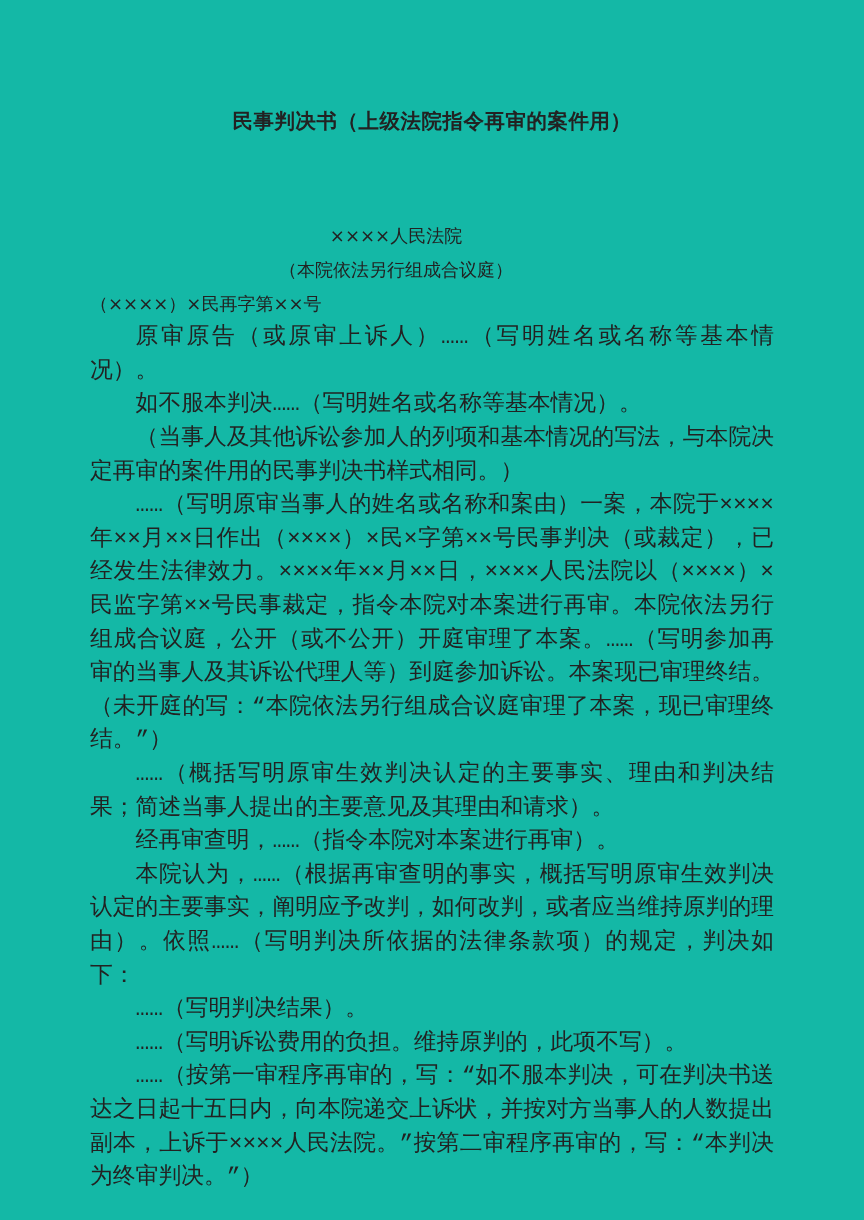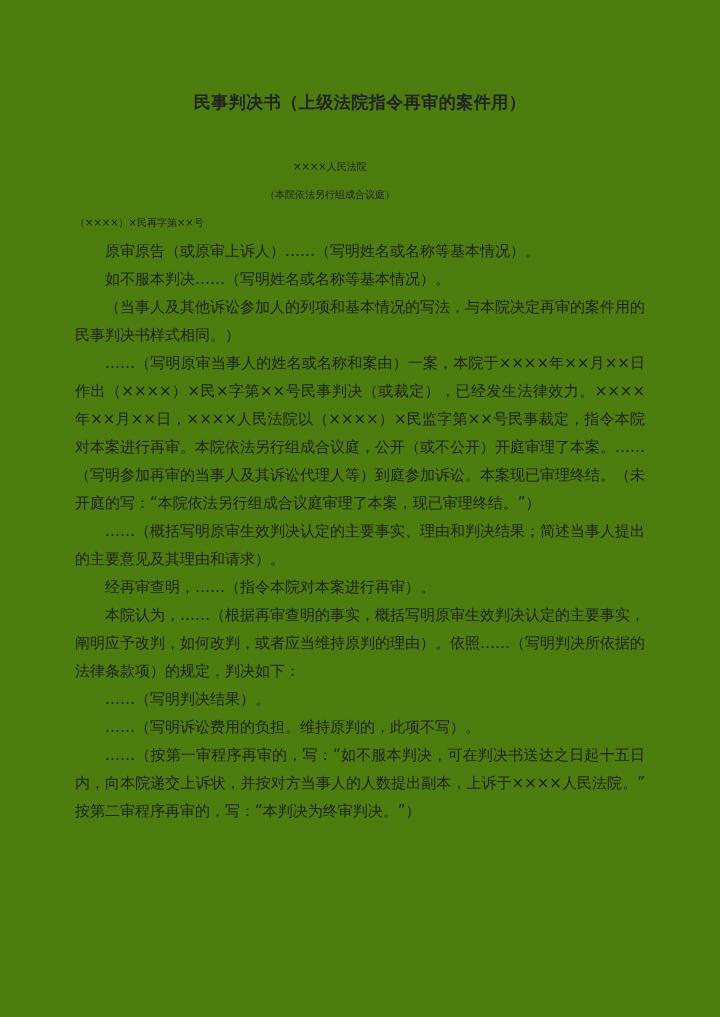--- a/index.html
+++ b/index.html
@@ -4,50 +4,51 @@
 <style>
   html, body {
     margin: 0;
     padding: 0;
     background: #ffffff;
   }
   .page {
     position: relative;
     width: 720px;
     height: 1017px;
-    background: #4d7c0f;
+    background: #14b8a6;
     overflow: hidden;
     font-family: "DejaVu Sans", sans-serif;
     color: #222222;
   }
   .doc {
     padding: 0 75px;
   }
   .doc-title {
     margin-top: 88px;
     text-align: center;
     font-size: 17px;
     font-weight: bold;
     line-height: 28px;
     letter-spacing: 0.5px;
   }
   .header-block {
-    margin-top: 37px;
+    margin-top: 67px;
     padding-right: 60px; 
-    font-size: 10px;
+    font-size: 15px;
   }
   .header-line {
     line-height: 28px;
     text-align: center;
   }
   .case-number-line {
     line-height: 28px;
   }
   .body-block {
-    font-size: 15px;
+    font-size: 19px;
+    font-family: Liberation Mono, monospace;
   }
   .body-block p {
     margin: 0;
     line-height: 28px;
     text-align: justify;
     text-indent: 2em;
     word-break: break-all;
   }
 </style>
 </head>

